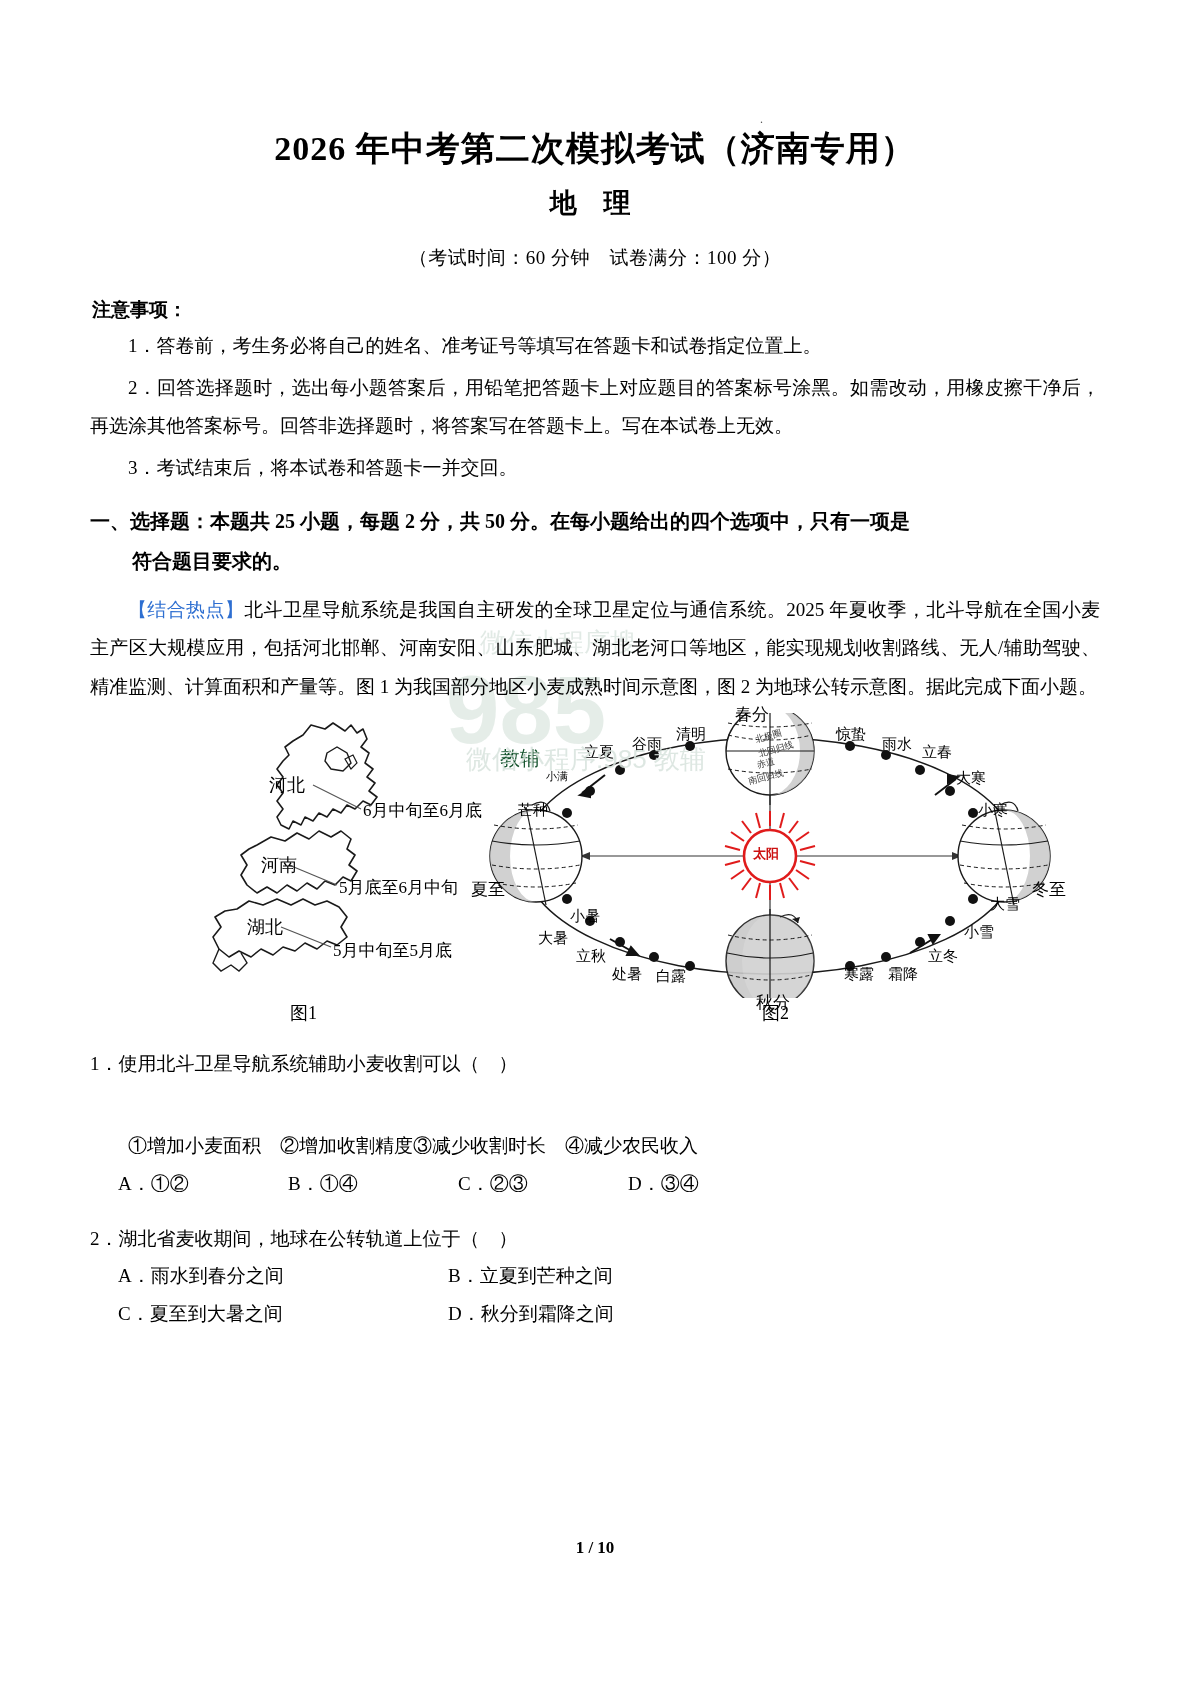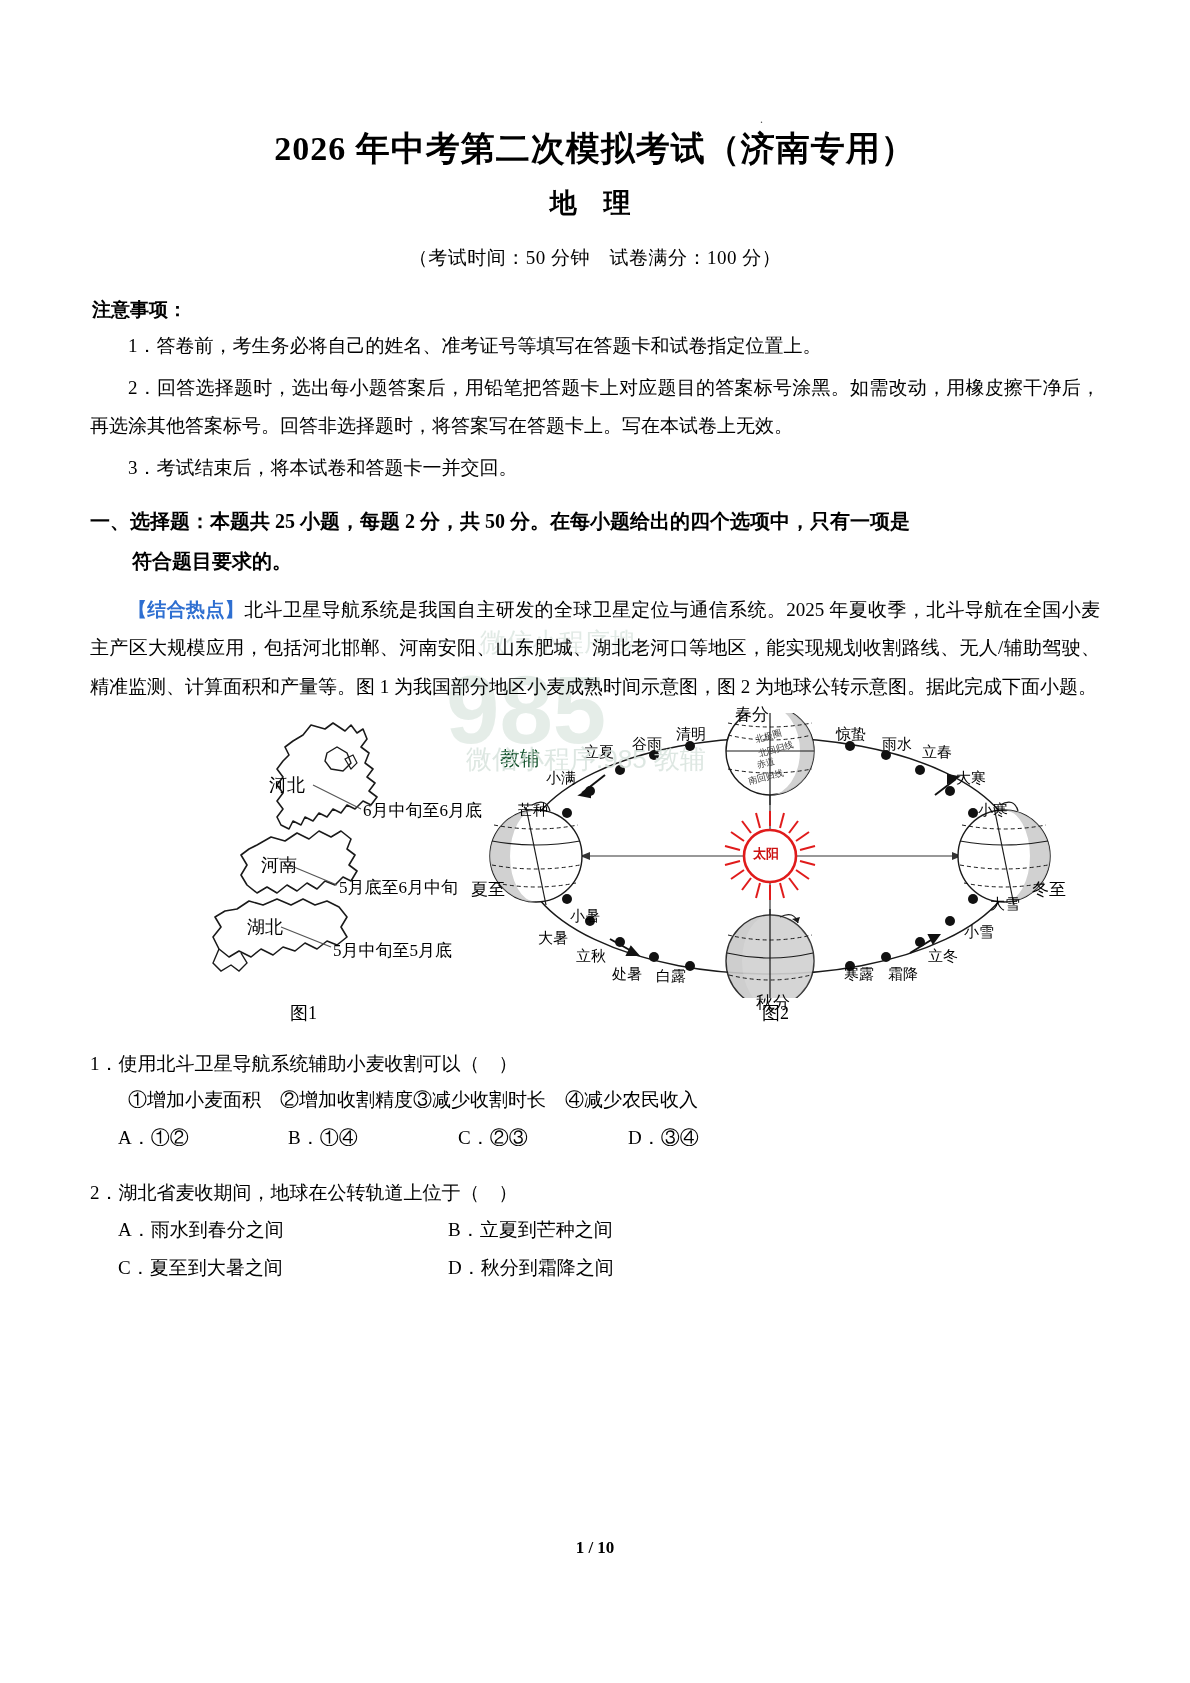--- a/index.html
+++ b/index.html
@@ -78,21 +78,21 @@
     font-size: 19px;
     line-height: 2.05;
     margin-top: 10px;
     text-indent: 2em;
     text-align: justify;
     position: relative;
     z-index: 2;
   }
   .hot-tag {
     color: #2e6fd1;
-    font-weight: bold;
+    font-weight: normal;
   }
 
   
   .wm {
     position: absolute;
     pointer-events: none;
     z-index: 1;
     color: #d8e3dd;
     font-family: "Liberation Sans", sans-serif;
     white-space: nowrap;
@@ -132,20 +132,21 @@
     margin-top: 18px;
   }
   .q-stem {
     font-size: 19px;
     line-height: 1.9;
   }
   .q-sub {
     font-size: 19px;
     line-height: 1.9;
     padding-left: 38px;
+    margin-top: 46px;
   }
   .opts-row {
     display: flex;
     font-size: 19px;
     line-height: 2.0;
     padding-left: 28px;
   }
   .opts-row.four > div { width: 170px; }
   .opts-row.two > div { width: 330px; }
   .opts-row.q3 > div:nth-child(1) { width: 175px; }
@@ -169,21 +170,21 @@
 <body>
 
 <div class="page">
 
   <div class="dot-mark">.</div>
 
   <div class="content">
 
     <div class="doc-title">2026 年中考第二次模拟考试（济南专用）</div>
     <div class="doc-subject">地 理</div>
-    <div class="doc-meta">（考试时间：50 分钟　试卷满分：100 分）</div>
+    <div class="doc-meta">（考试时间：60 分钟　试卷满分：100 分）</div>
 
     <div class="notice-title">注意事项：</div>
     <div class="notice-item">1．答卷前，考生务必将自己的姓名、准考证号等填写在答题卡和试卷指定位置上。</div>
     <div class="notice-item">2．回答选择题时，选出每小题答案后，用铅笔把答题卡上对应题目的答案标号涂黑。如需改动，用橡皮擦干净后，再选涂其他答案标号。回答非选择题时，将答案写在答题卡上。写在本试卷上无效。</div>
     <div class="notice-item">3．考试结束后，将本试卷和答题卡一并交回。</div>
 
     <div class="section-heading">
       <span>一、选择题：</span><span>本题共 25 小题，每题 2 分，共 50 分。在每小题给出的四个选项中，只有一项是</span>
       <span class="cont">符合题目要求的。</span>
     </div>
@@ -378,21 +379,21 @@
         <div style="position:absolute;left:366px;top:12px;font-size:15px;">惊蛰</div>
         <div style="position:absolute;left:412px;top:22px;font-size:15px;">雨水</div>
         <div style="position:absolute;left:452px;top:30px;font-size:15px;">立春</div>
         <div style="position:absolute;left:486px;top:56px;font-size:15px;">大寒</div>
         <div style="position:absolute;left:508px;top:88px;font-size:15px;">小寒</div>
 
         
         <div style="position:absolute;left:206px;top:12px;font-size:15px;">清明</div>
         <div style="position:absolute;left:162px;top:22px;font-size:15px;">谷雨</div>
         <div style="position:absolute;left:114px;top:30px;font-size:15px;">立夏</div>
-        <div style="position:absolute;left:76px;top:56px;font-size:15px;">小满</div>
+        <div style="position:absolute;left:76px;top:56px;font-size:11px;">小满</div>
         <div style="position:absolute;left:48px;top:88px;font-size:15px;">芒种</div>
 
         
         <div style="position:absolute;left:52px;top:194px;font-size:15px;margin-left:48px;">小暑</div>
         <div style="position:absolute;left:68px;top:216px;font-size:15px;">大暑</div>
         <div style="position:absolute;left:106px;top:234px;font-size:15px;">立秋</div>
         <div style="position:absolute;left:142px;top:252px;font-size:15px;">处暑</div>
         <div style="position:absolute;left:186px;top:254px;font-size:15px;">白露</div>
 
         

